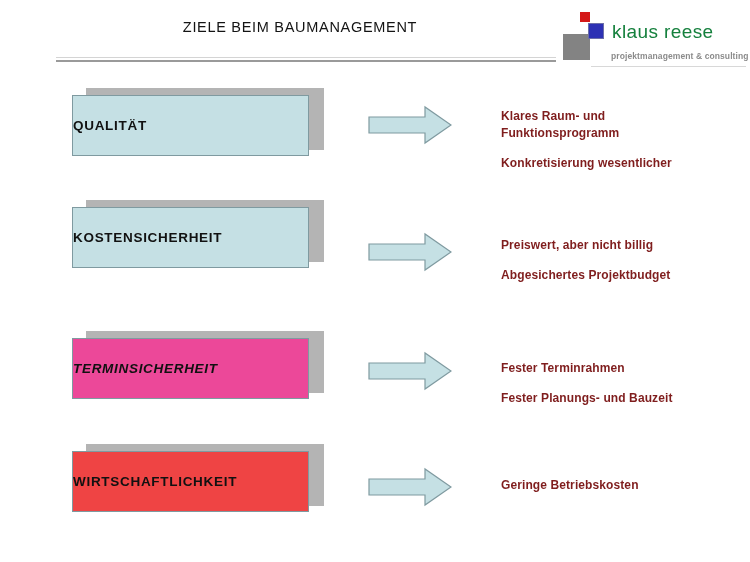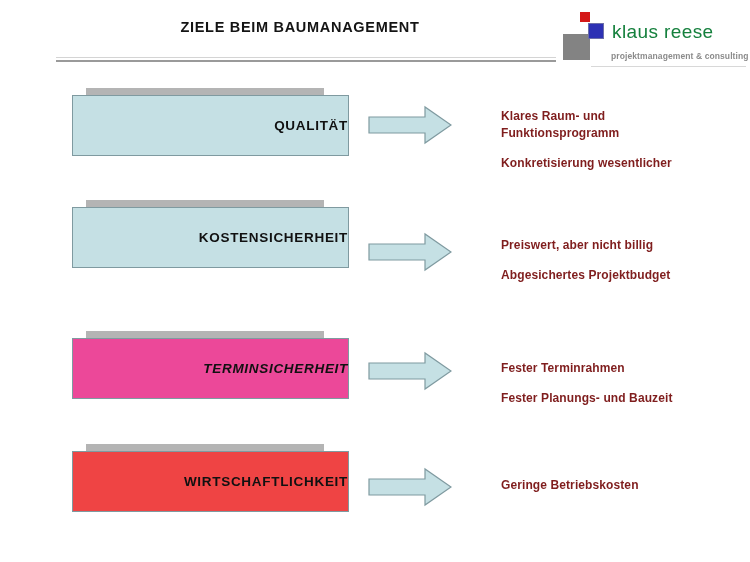--- a/index.html
+++ b/index.html
@@ -20,21 +20,21 @@
   }
 
   
   #page-title {
     position: absolute;
     left: 55px;
     top: 19px;
     width: 490px;
     text-align: center;
     font-size: 14.5px;
-    font-weight: bold;
+    font-weight: normal;
     letter-spacing: 0.7px;
     color: #141414;
     white-space: nowrap;
   }
   #title-rule {
     position: absolute;
     left: 56px;
     top: 60px;
     width: 500px;
     height: 2px;
@@ -130,28 +130,28 @@
     left: 14px;
     top: 0px;
     width: 238px;
     height: 62px;
     background: #b4b4b4;
   }
   .goal-box {
     position: absolute;
     left: 0px;
     top: 7px;
-    width: 277px;
+    width: 237px;
     height: 61px;
     background: #c5e0e4;
     border: 1px solid #7f9aa0;
     box-sizing: border-box;
     display: flex;
     align-items: center;
-    justify-content: flex-end;
+    justify-content: flex-start;
   }
   .goal-box-label {
     font-size: 13.5px;
     font-weight: bold;
     color: #111111;
     letter-spacing: 0.7px;
     white-space: nowrap;
   }
 
   

